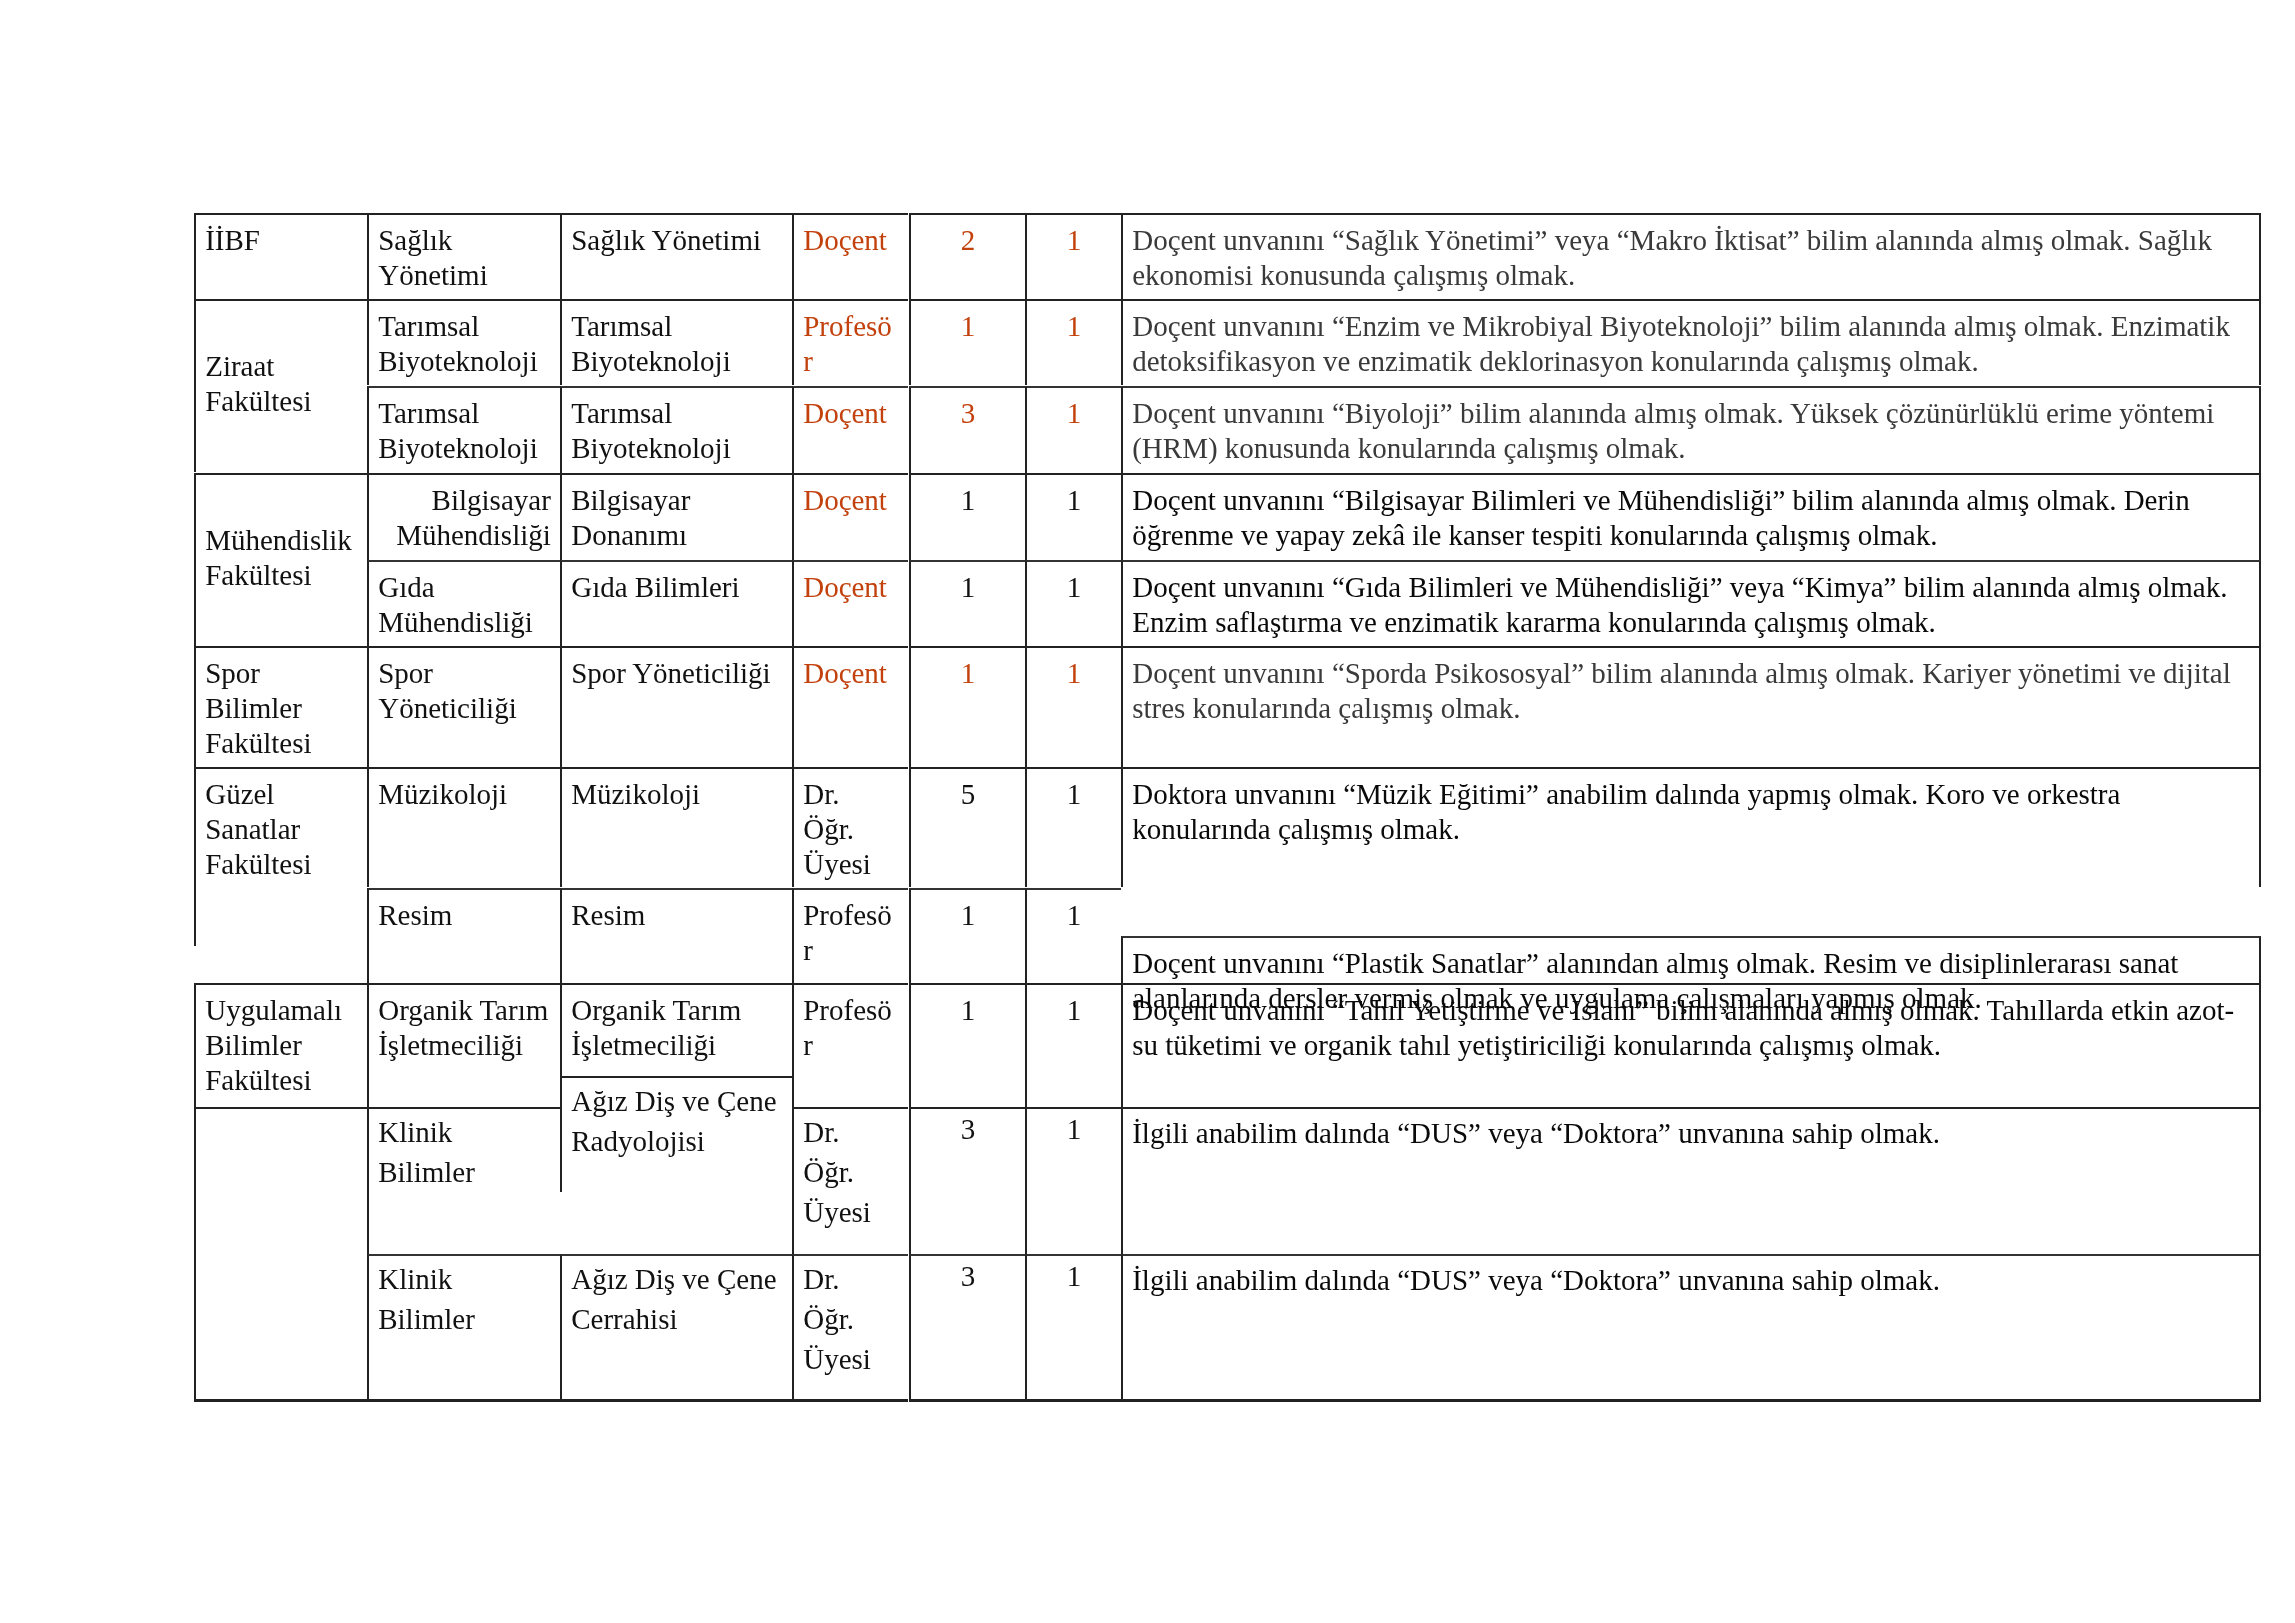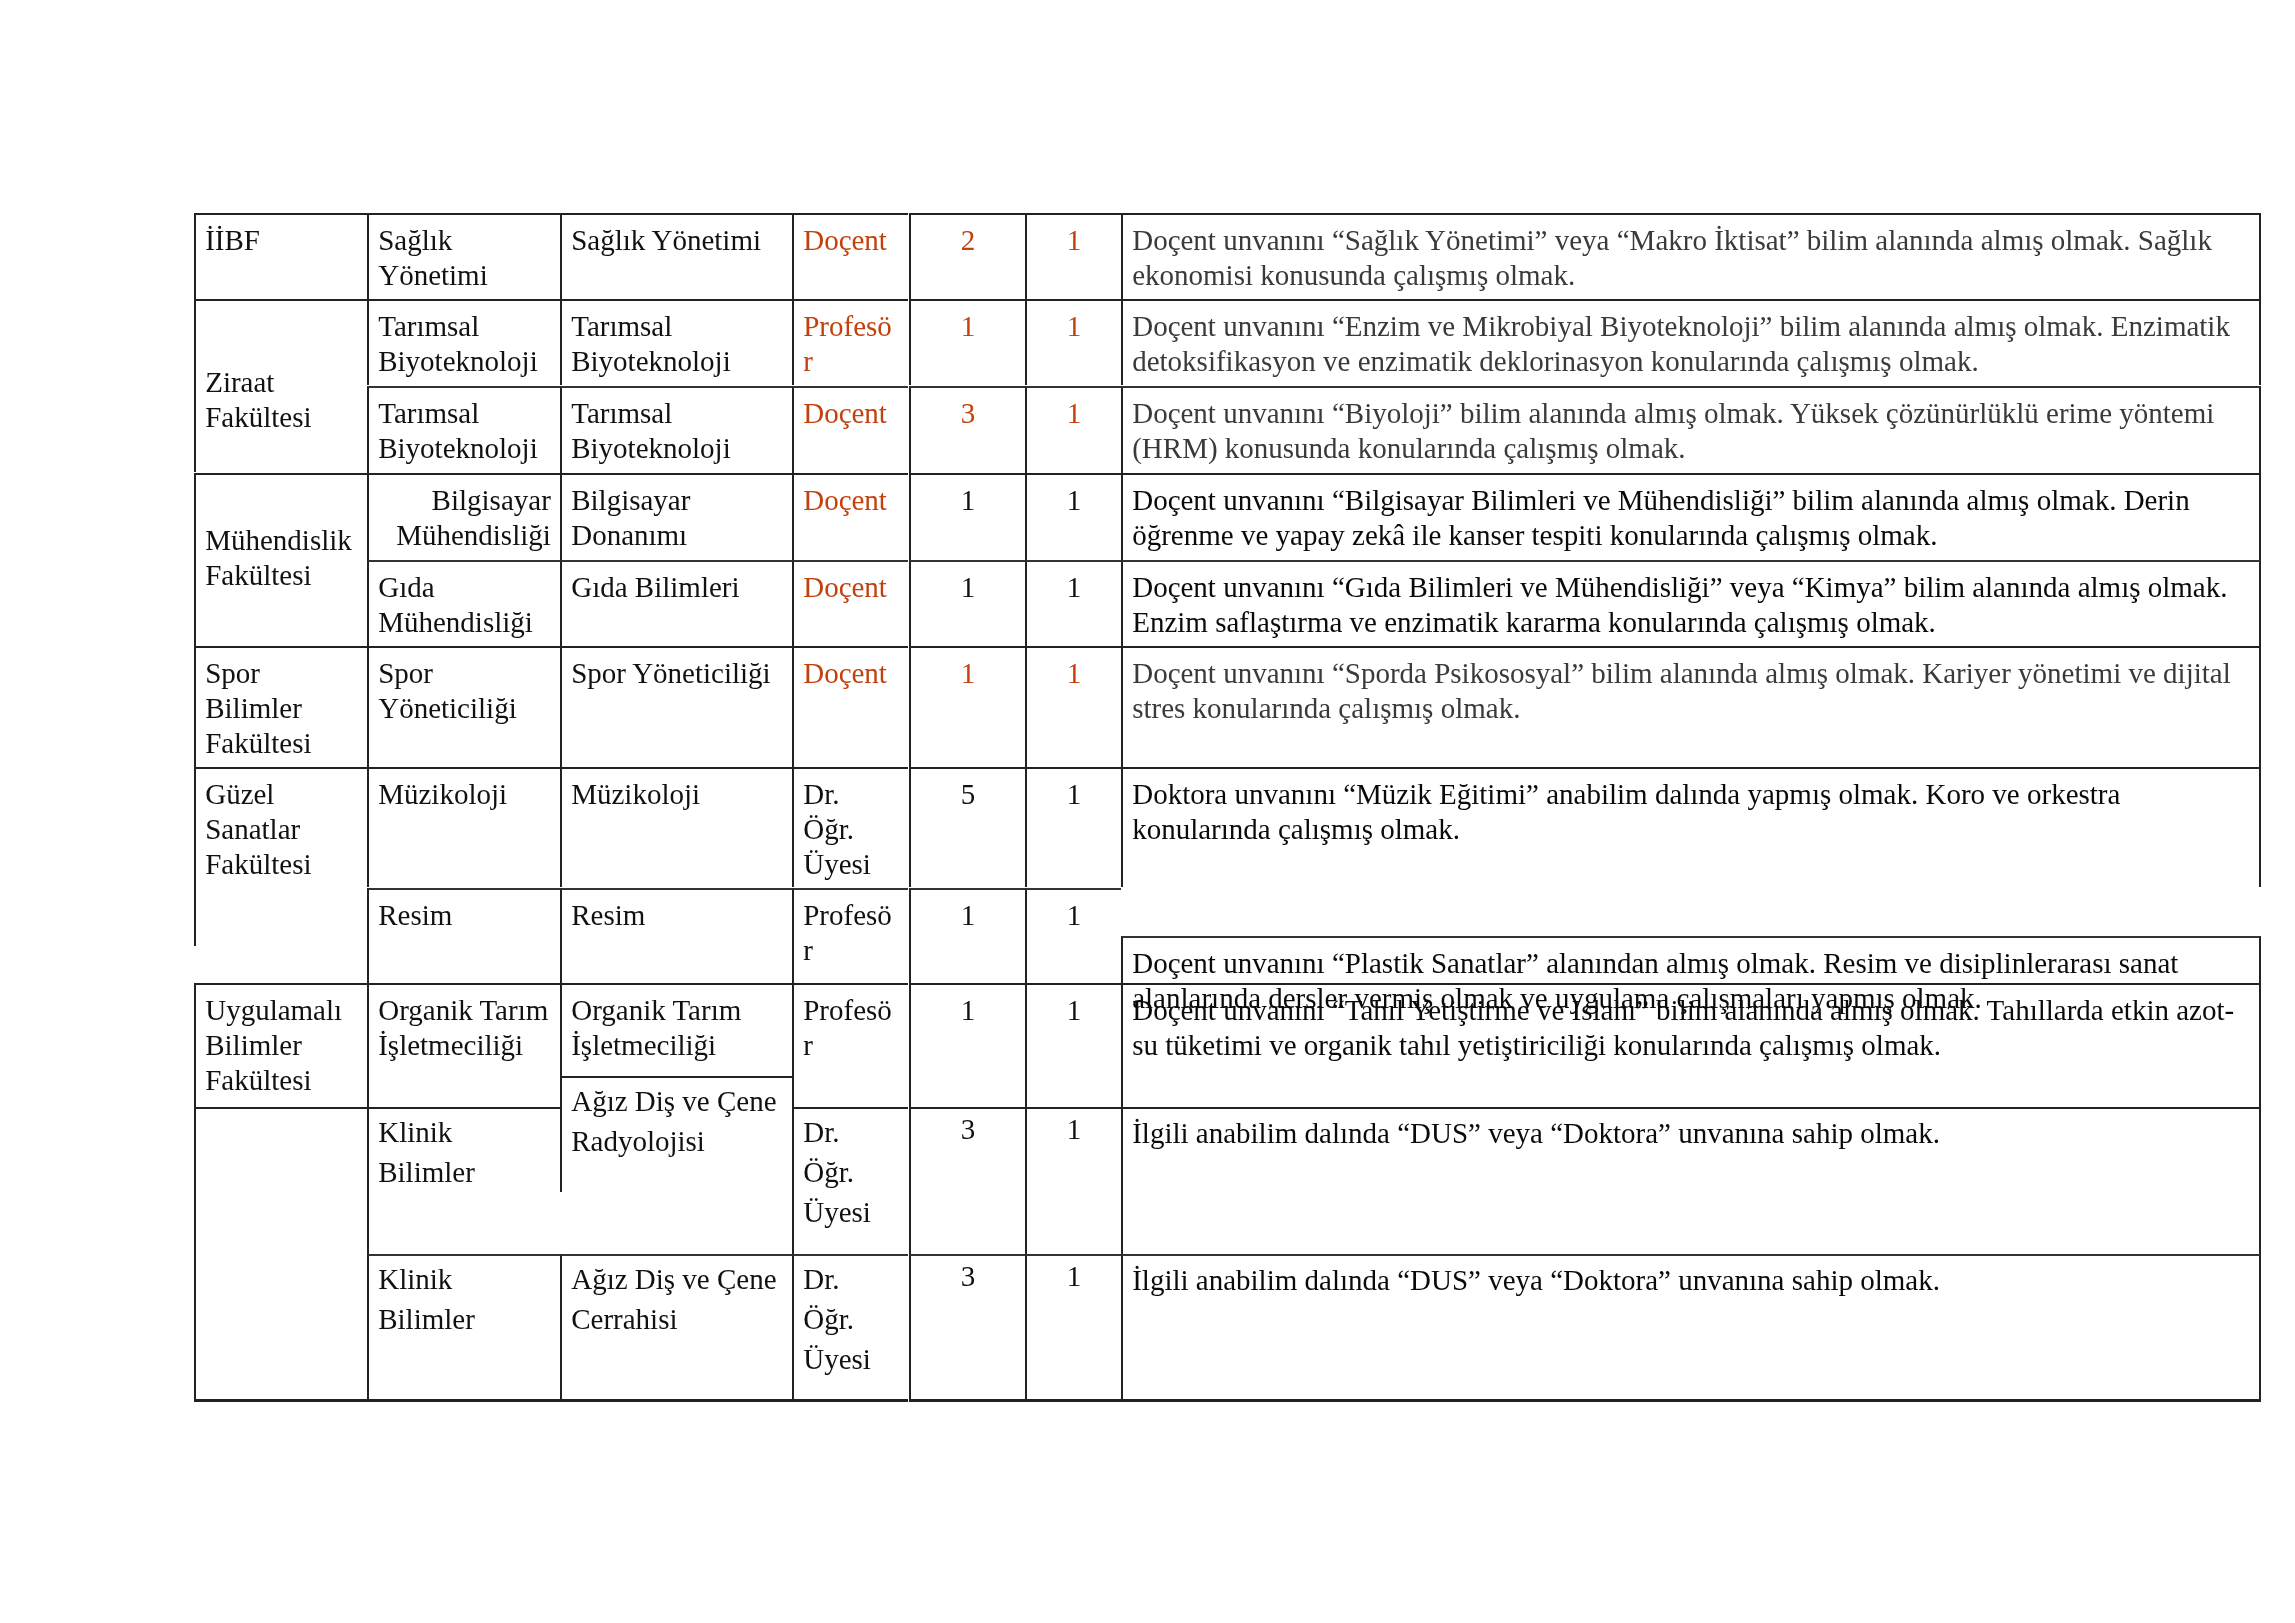--- a/index.html
+++ b/index.html
@@ -15,21 +15,21 @@
   .dim { color: #3a3a3a; }
   .dark { color: #0a0a0a; }
   .sub { border-top: 2.6px solid #333; }
 </style>
 </head>
 <body>
 
 <div id="tbl">
 
   <div class="cell" style="left:0;top:0;width:173px;height:86px;"><span>İİBF</span></div>
-  <div class="cell" style="left:0;top:86px;width:173px;height:173px;padding-top:64px;"><span>Ziraat Fakültesi</span></div>
+  <div class="cell" style="left:0;top:86px;width:173px;height:173px;padding-top:48px;"><span>Ziraat Fakültesi</span></div>
   <div class="cell" style="left:0;top:260px;width:173px;height:173px;padding-top:48px;"><span>Mühendislik Fakültesi</span></div>
   <div class="cell" style="left:0;top:433px;width:173px;height:121px;"><span>Spor Bilimler Fakültesi</span></div>
   <div class="cell" style="left:0;top:554px;width:173px;height:179px;"><span>Güzel Sanatlar Fakültesi</span></div>
   <div class="cell" style="left:0;top:770px;width:173px;height:124px;"><span>Uygulamalı Bilimler Fakültesi</span></div>
   <div class="cell bottom" style="left:0;top:894px;width:173px;height:295px;"><span></span></div>
 
   <div class="cell" style="left:173px;top:0;width:193px;height:86px;">Sağlık Yönetimi</div>
   <div class="cell" style="left:366px;top:0;width:232px;height:86px;">Sağlık Yönetimi</div>
   <div class="cell gray" style="left:598px;top:0;width:116px;height:86px;">Doçent</div>
   <div class="cell center gray" style="left:715px;top:0;width:116px;height:86px;">2</div>

